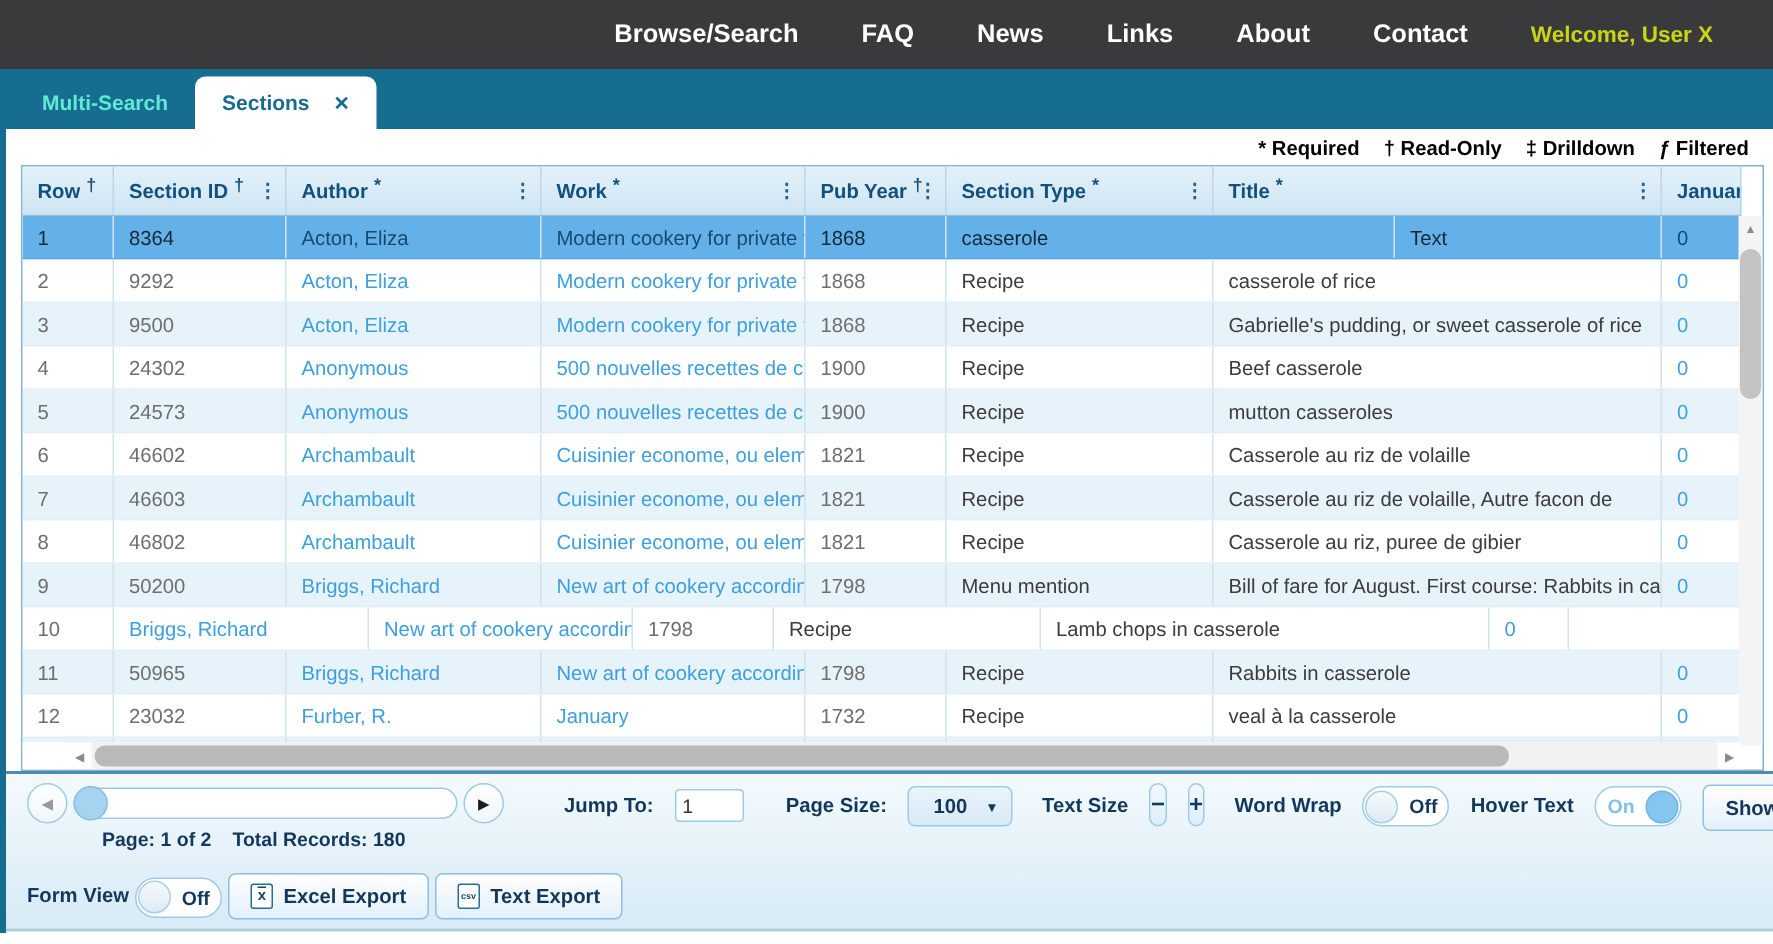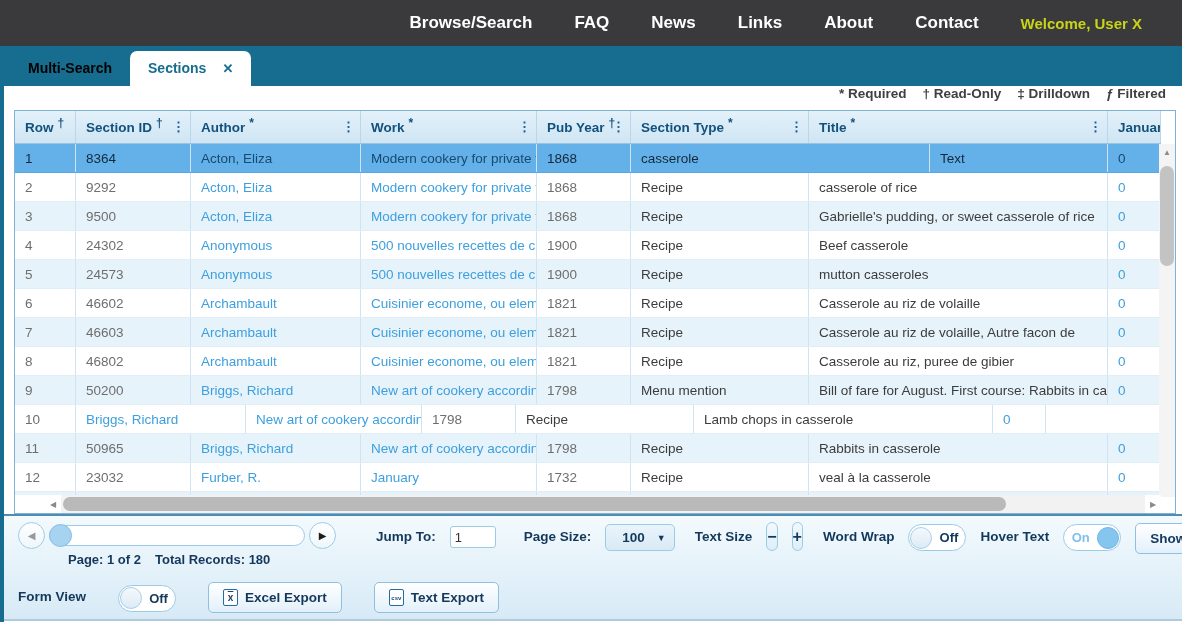--- a/index.html
+++ b/index.html
@@ -8,31 +8,31 @@
   .page { position:relative; width:1182px; height:629px; background:#fff; }
 
   
   .topnav { height:46px; background:#3a3a3c; display:flex; align-items:center;
     justify-content:flex-end; gap:42px; padding-right:40px; }
   .topnav .nav-item { color:#fff; font-size:17px; font-weight:bold; cursor:pointer; }
   .topnav .welcome { color:#c8d416; font-size:15px; font-weight:bold; }
 
   
   .tabstrip { height:40px; background:#176d8f; display:flex; align-items:flex-end; padding-left:10px; }
-  .tab { font-size:14px; font-weight:bold; padding:9px 18px 10px 18px; color:#000000; cursor:pointer; }
+  .tab { font-size:14px; font-weight:bold; padding:9px 18px 10px 18px; color:#5eead4; cursor:pointer; }
   .tab.active { background:#fff; color:#176d8f; border-radius:7px 7px 0 0;
     display:flex; align-items:center; gap:16px; }
   .tab.active .close { font-size:13px; font-weight:bold; color:#176d8f; cursor:pointer; }
 
   
   .left-edge { position:absolute; left:0; top:46px; width:4px; height:576px; background:#176d8f; }
 
   
-  .legend { height:24px; display:flex; justify-content:flex-end; 
-    gap:16px; padding-right:16px; color:#404040; font-size:13.5px; font-weight:600; }
+  .legend { height:24px; display:flex; justify-content:flex-end; align-items:center;
+    gap:16px; padding-right:16px; color:#000000; font-size:13.5px; font-weight:600; }
 
   
   .grid { position:relative; margin-left:14px; width:1162px; height:404px;
     border:1px solid #7fb2d4; background:#fff; overflow:hidden; }
   .ghead { display:flex; height:33px; background:linear-gradient(#e3f1fa,#cfe5f3);
     border-bottom:1px solid #9cc4de; width:1146px; }
   .hcell { position:relative; display:flex; align-items:center; padding-left:10px;
     font-size:13.5px; font-weight:bold; color:#12517e; border-right:1px solid #b9d6ea;
     flex:none; overflow:hidden; white-space:nowrap; cursor:pointer; }
   .hsuffix { font-size:12px; position:relative; top:-4px; margin-left:4px; }
@@ -63,21 +63,21 @@
   .hscroll .arr { width:16px; text-align:center; font-size:8px; color:#8a8a8a; }
   .hscroll .track { flex:1; height:100%; background:#f2f2f2; position:relative; }
   .hscroll .hthumb { position:absolute; left:2px; top:2px; height:14px; width:87%;
     background:#b9b9b9; border-radius:7px; }
 
   
   .bottom-panel { width:1182px; height:107px; border-top:2px solid #4f8cb2;
     border-bottom:2px solid #adcbdc; background:linear-gradient(#f3fafd,#d7eaf6);
     padding:6px 0 0 18px; }
   .row-a { display:flex; align-items:flex-start; gap:14px; height:54px; }
-  .row-b { display:flex; align-items:center; gap:32px; height:42px; }
+  .row-b { display:flex; align-items:center; gap:4px; height:42px; }
   .pager { display:flex; flex-direction:column; }
   .pager-top { display:flex; align-items:center; gap:4px; }
   .circ { width:27px; height:27px; border-radius:50%; border:1px solid #9ccbe8;
     background:linear-gradient(#ffffff,#eef6fb); display:flex; align-items:center;
     justify-content:center; font-size:10px; color:#999; cursor:pointer; flex:none; }
   .circ.next { color:#1c1c1c; }
   .slider { width:256px; height:21px; border:1px solid #9ccbe8; border-radius:11px;
     background:#fff; position:relative; cursor:pointer; }
   .sthumb { position:absolute; left:-1px; top:-2px; width:23px; height:23px;
     border-radius:50%; background:#a6d3f0; border:1px solid #86bfe5; cursor:grab; }

